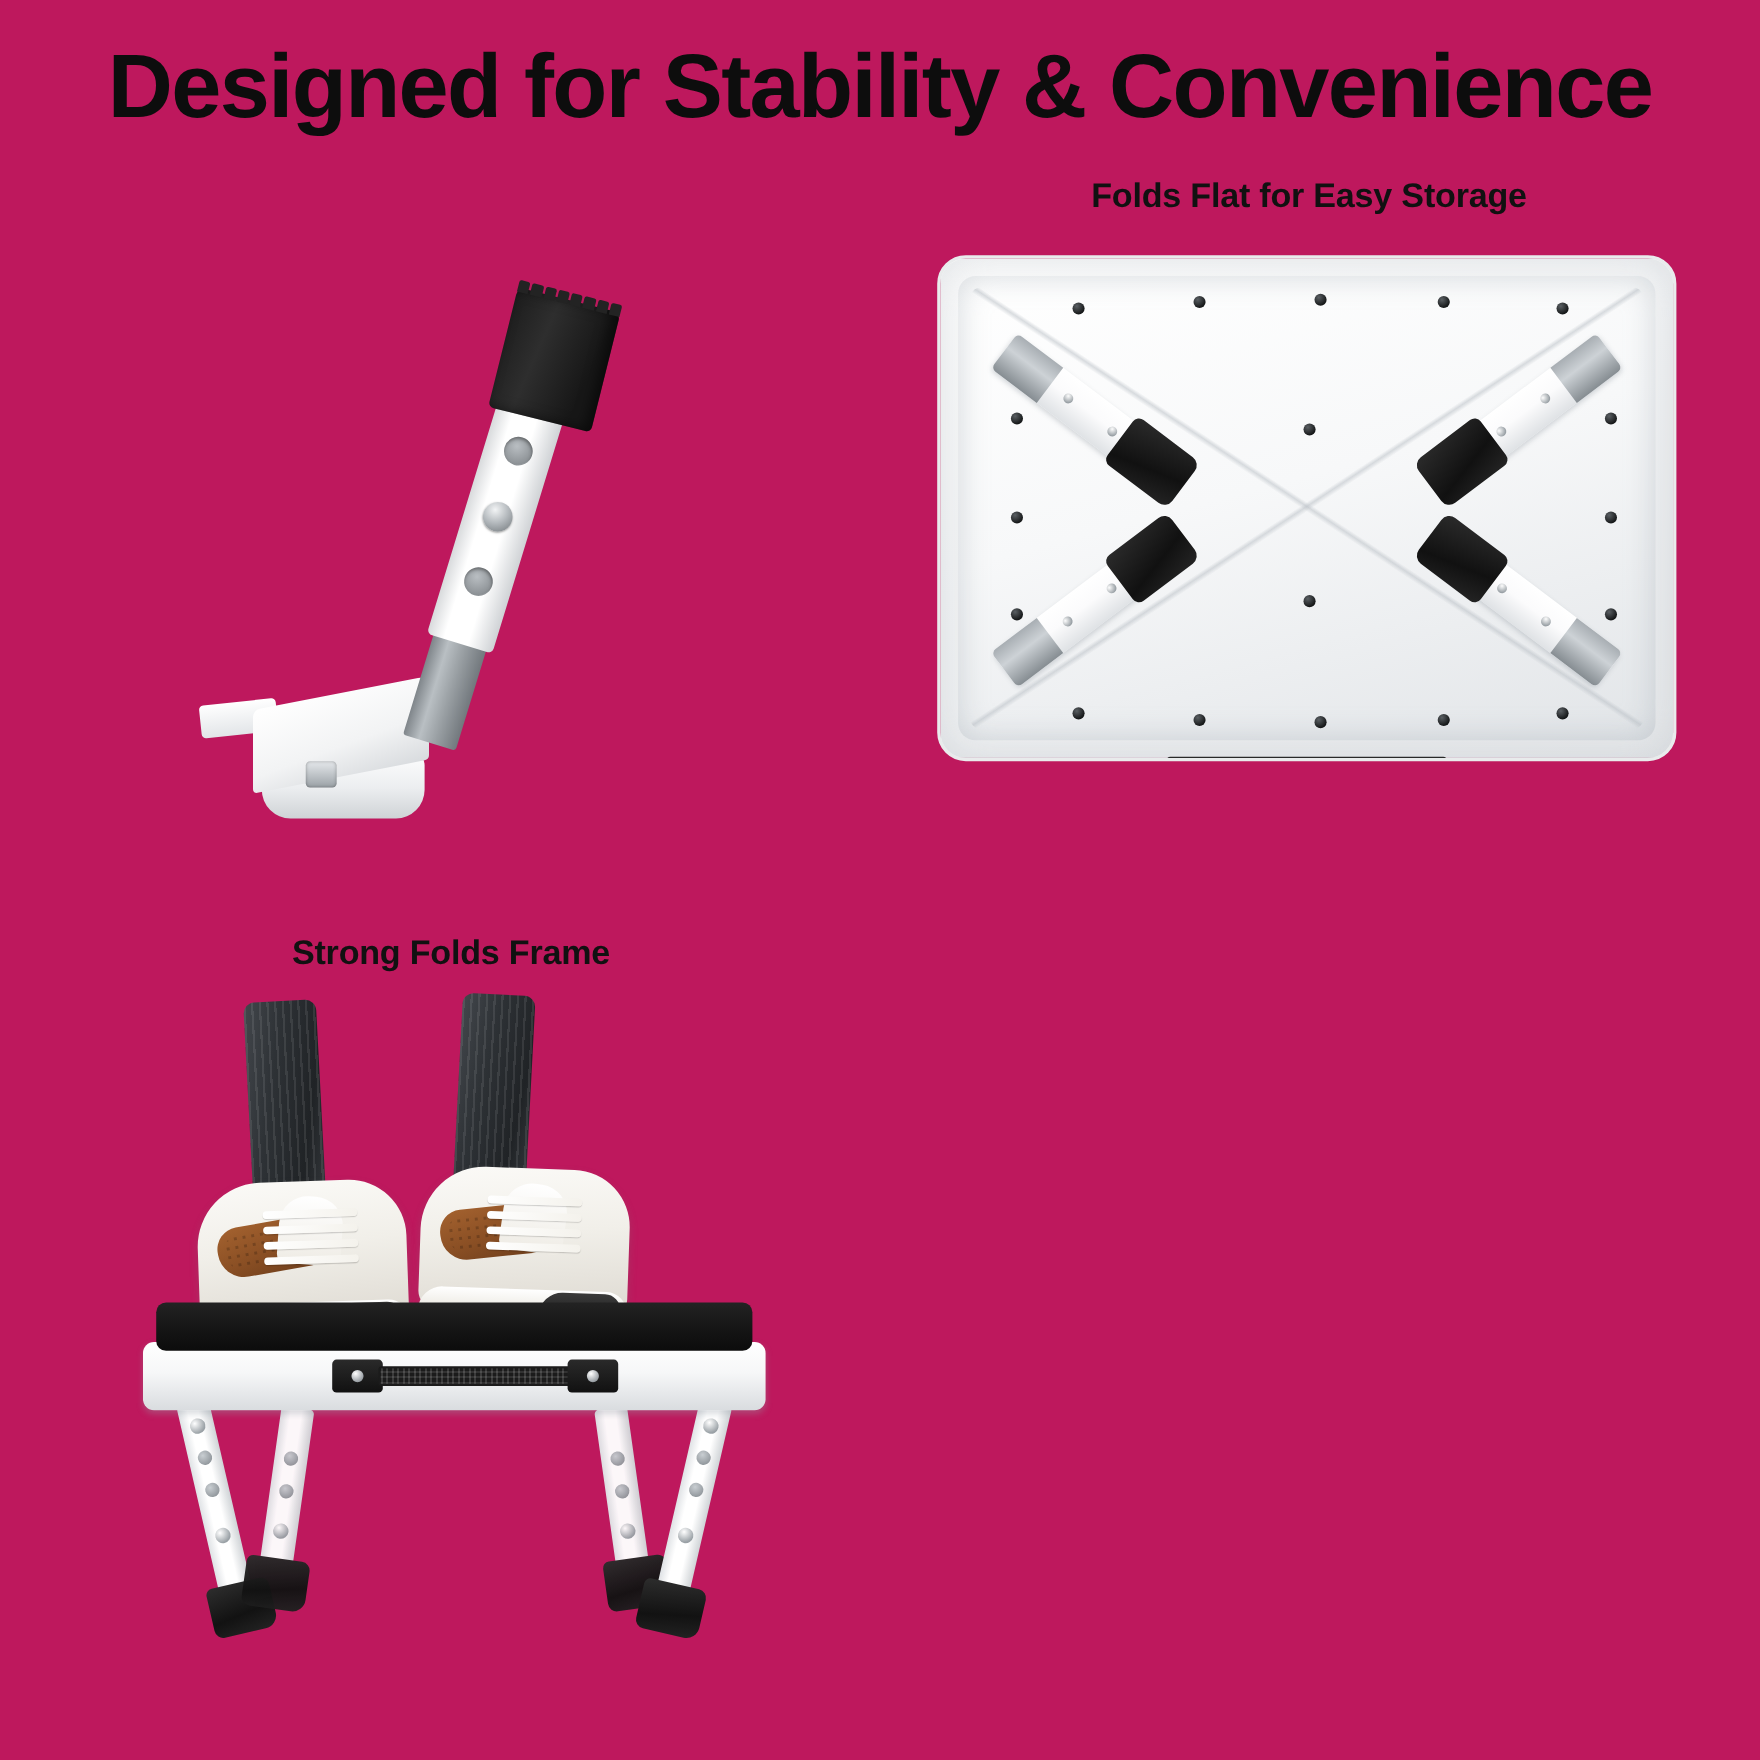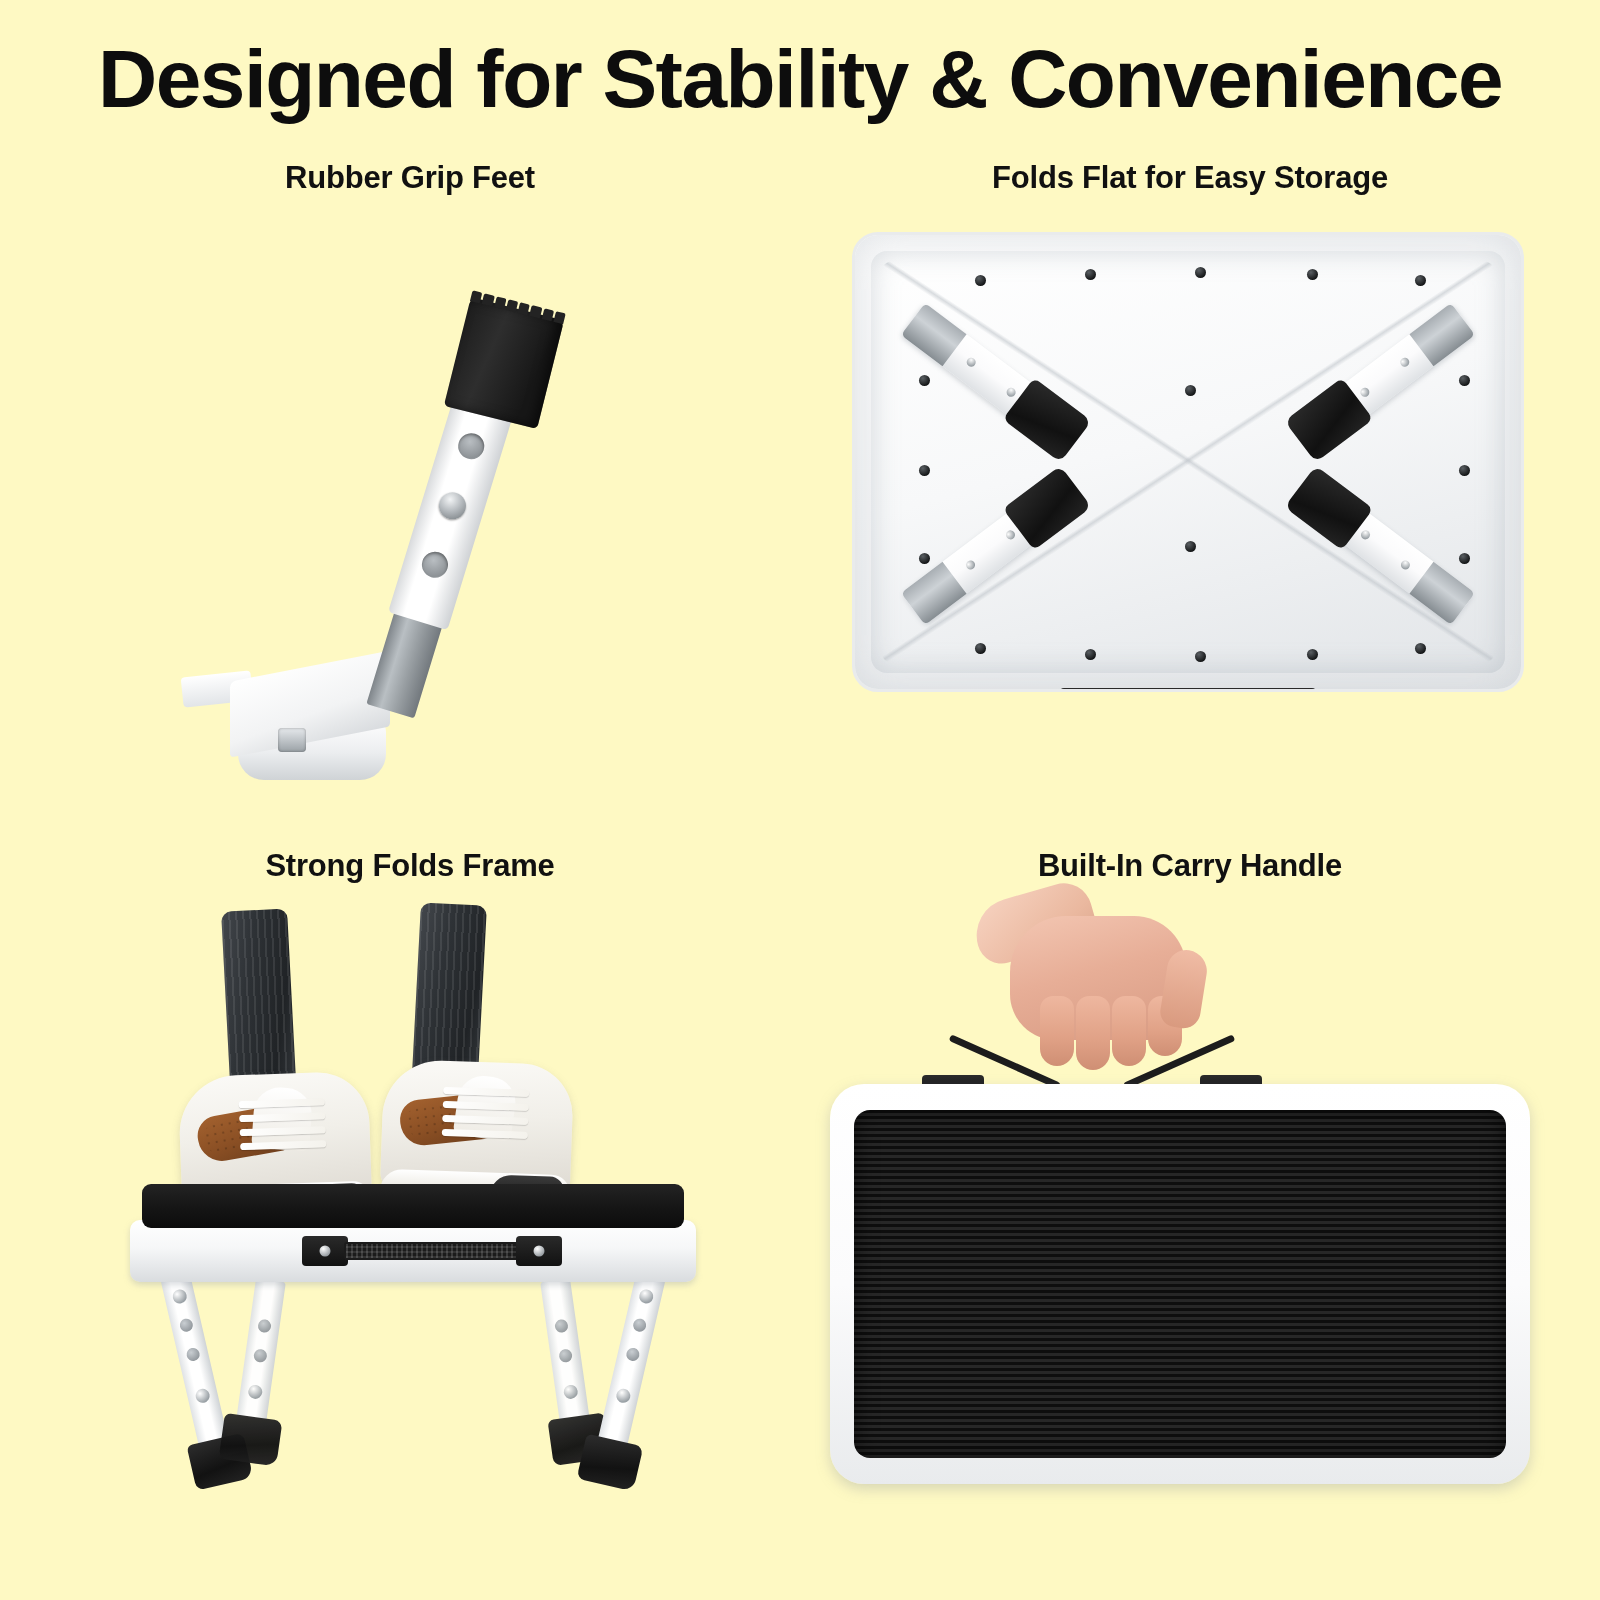--- a/index.html
+++ b/index.html
@@ -2,21 +2,21 @@
 <html><head>
 <meta charset="utf-8">
 <style>
   * { box-sizing: border-box; margin: 0; padding: 0; }
   html, body {
     width: 1600px; height: 1600px;
     background: #ffffff;
     font-family: "Liberation Sans", sans-serif;
     overflow: hidden;
   }
-  .page { position: relative; width: 1600px; height: 1600px; background: #fef9c3; }
+  .page { position: relative; width: 1600px; height: 1600px; background: #be185d; }
 
   
   .main-title {
     position: absolute; top: 34px; left: 0; width: 1600px;
     text-align: center;
     font-size: 82px; font-weight: 800; letter-spacing: -1.5px;
     color: #0d0d0d; line-height: 1.1;
     font-family: "Liberation Sans", sans-serif;
   }
 
@@ -321,21 +321,20 @@
 </head>
 <body>
 
 <div class="page">
 
   <h1 class="main-title">Designed for Stability &amp; Convenience</h1>
 
   <div class="grid">
 
     <div class="panel panel-tl">
-      <div class="panel-label">Rubber Grip Feet</div>
       <div class="panel-art art-foot">
 
         <div class="bracket-base">
           <div class="bracket-arm"></div>
           <div class="bracket-foot"></div>
           <div class="bracket-body"></div>
           <div class="hex-bolt"></div>
         </div>
 
         <div class="leg-rot">
@@ -489,44 +488,15 @@
                   <div class="riv"></div>
                 </div>
             </div>
           </div>
           <div class="step-mat"></div>
         </div>
 
       </div>
     </div>
 
-    <div class="panel panel-br">
-      <div class="panel-label">Built-In Carry Handle</div>
-      <div class="panel-art art-carry">
-
-        <div class="hand">
-          <div class="wrist"></div>
-          <div class="back"></div>
-          <div class="fingers">
-            <i style="left:0px;   height:70px;"></i>
-            <i style="left:36px;  height:74px;"></i>
-            <i style="left:72px;  height:70px;"></i>
-            <i style="left:108px; height:60px;"></i>
-          </div>
-          <div class="thumb"></div>
-        </div>
-
-        <div class="strap-handle">
-          <div class="seg l"></div>
-          <div class="seg r"></div>
-          <div class="mount l"></div>
-          <div class="mount r"></div>
-        </div>
-
-        <div class="case">
-          <div class="case-mat"></div>
-        </div>
-
-      </div>
-    </div>
 
   </div>
 </div>
 
 </body></html>

